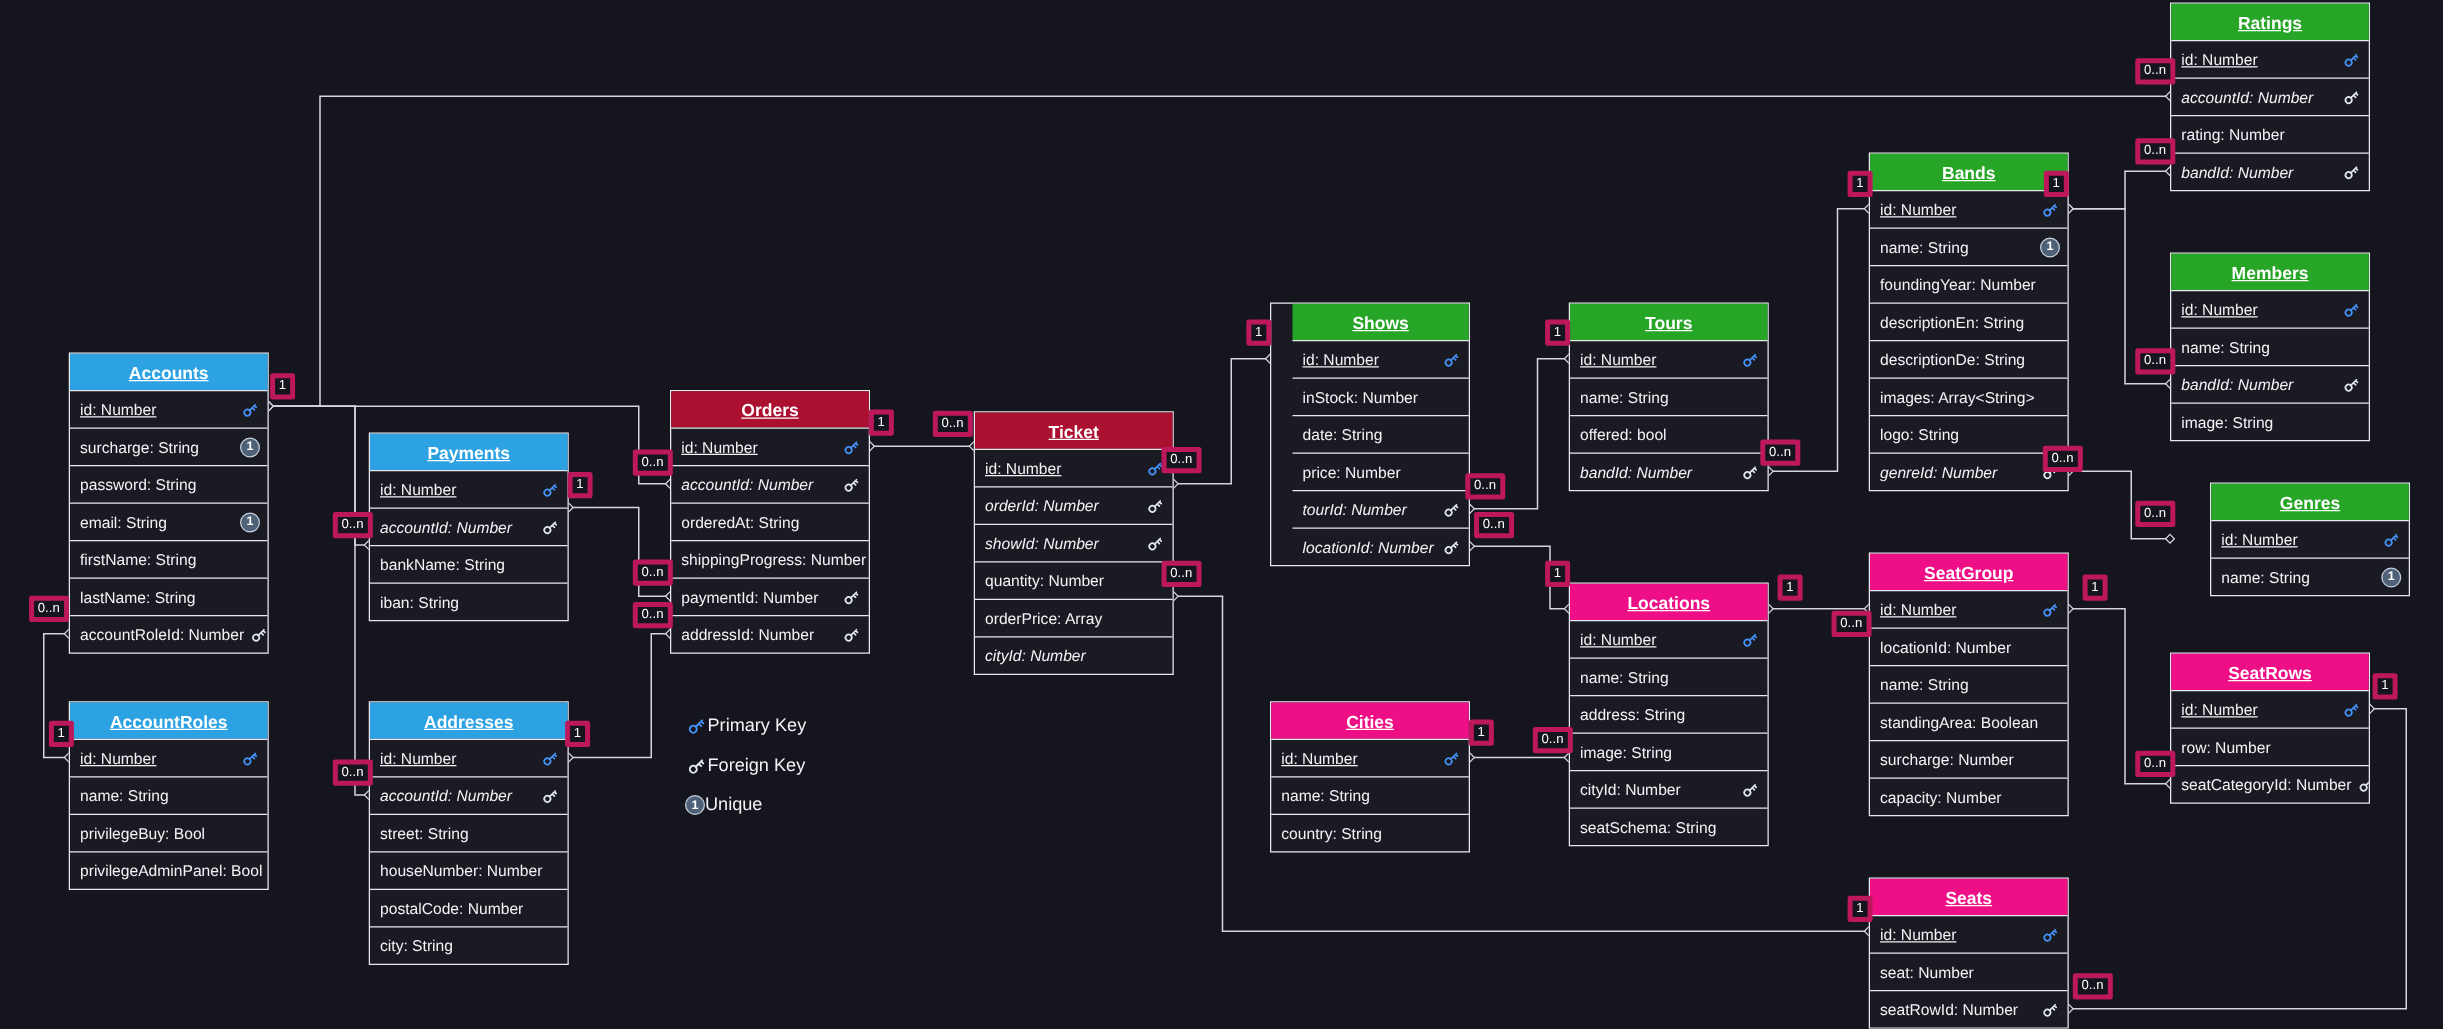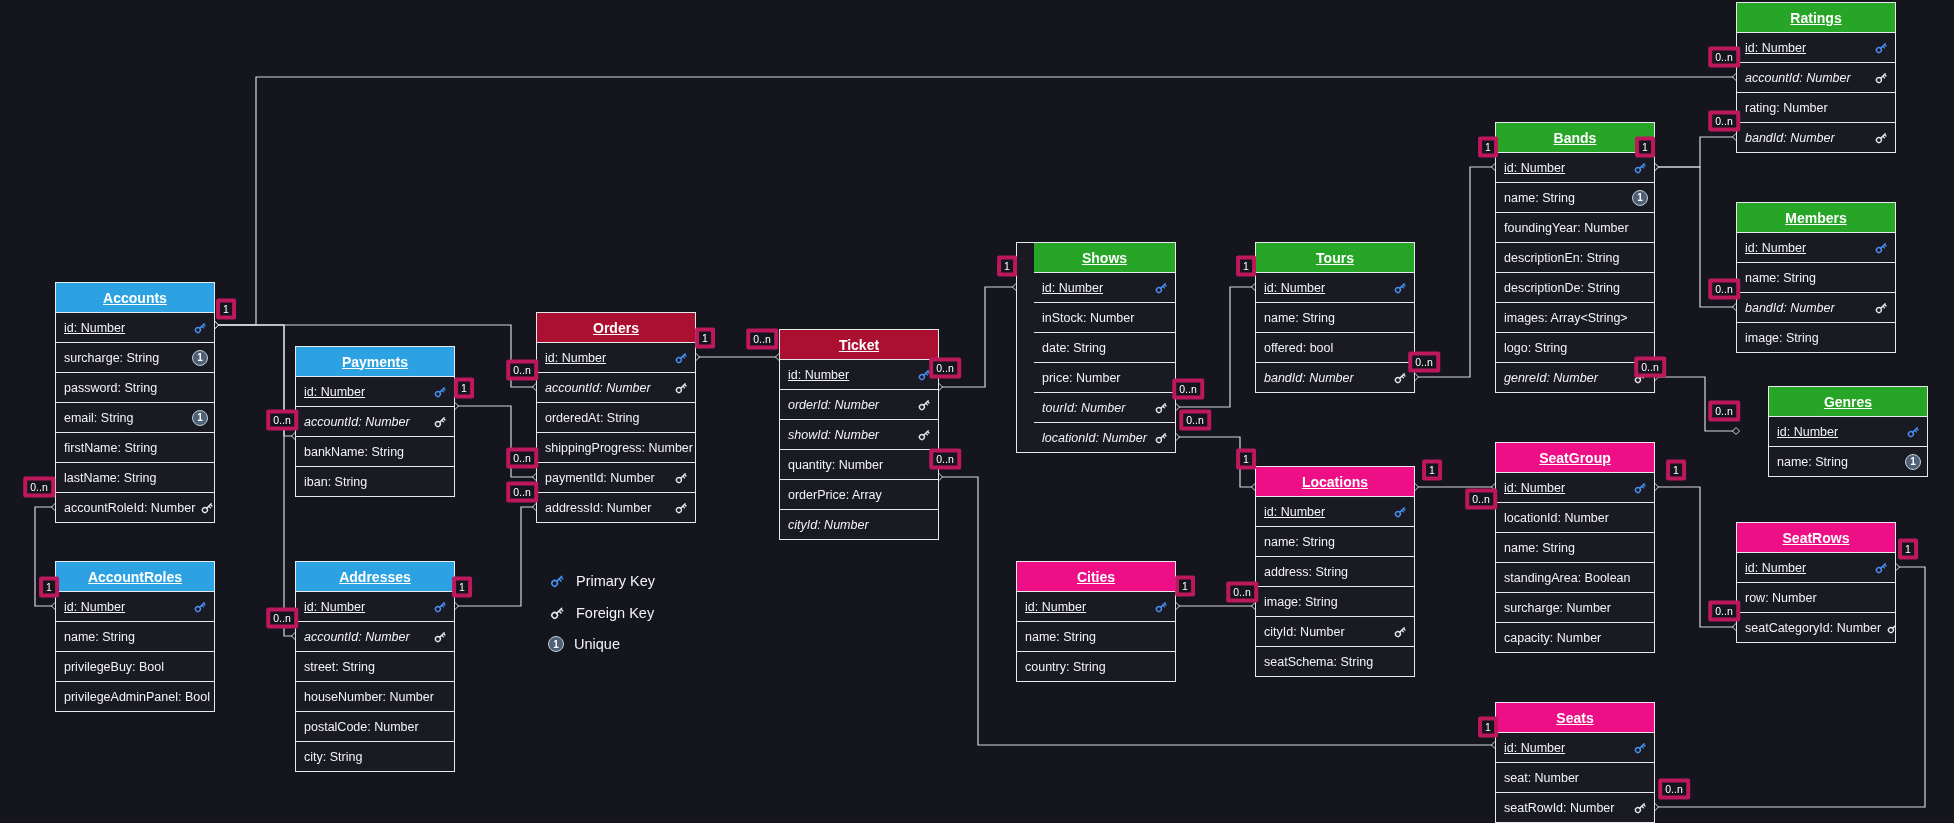--- a/index.html
+++ b/index.html
@@ -48,21 +48,21 @@
   .card-label {
     position: absolute; transform: translate(-50%, -50%);
     background: #15151d; border: 4px solid #be185d; border-radius: 2px;
     color: #ffffff; font-size: 10.5px; line-height: 13px; padding: 0 3px;
     z-index: 3; white-space: nowrap;
   }
   .legend {
     position: absolute; left: 548px; top: 572px; z-index: 2;
     display: flex; flex-direction: column; gap: 14px;
   }
-  .legend-item { display: flex; align-items: center; gap: 10px; font-size: 14.5px; }
+  .legend-item { display: flex; align-items: center; font-size: 14.5px; }
   .legend .kwrap, .legend .key { width: 18px; height: 18px; }
 </style>
 </head>
 <body>
 
 <div id="canvas">
   <svg id="rel-svg" width="1954" height="823">
     <defs>
       <marker id="dia" markerWidth="9" markerHeight="9" refX="4.5" refY="4.5" orient="auto" markerUnits="userSpaceOnUse">
         <path d="M1,4.5 L4.5,1 L8,4.5 L4.5,8 Z" fill="#15151d" stroke="#d6d6dc" stroke-width="1"></path>

